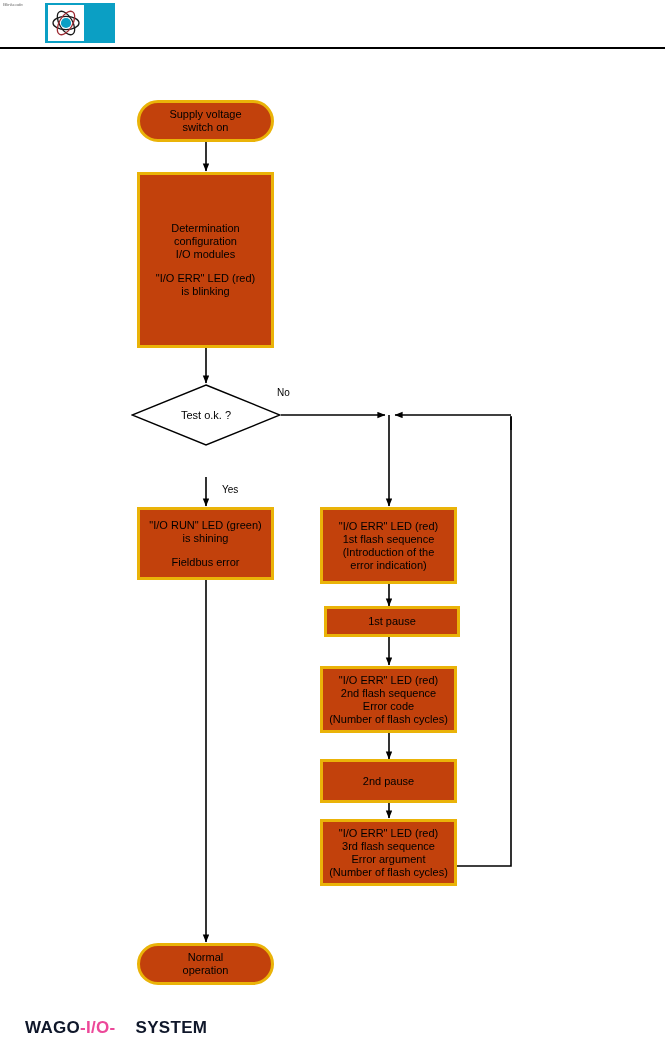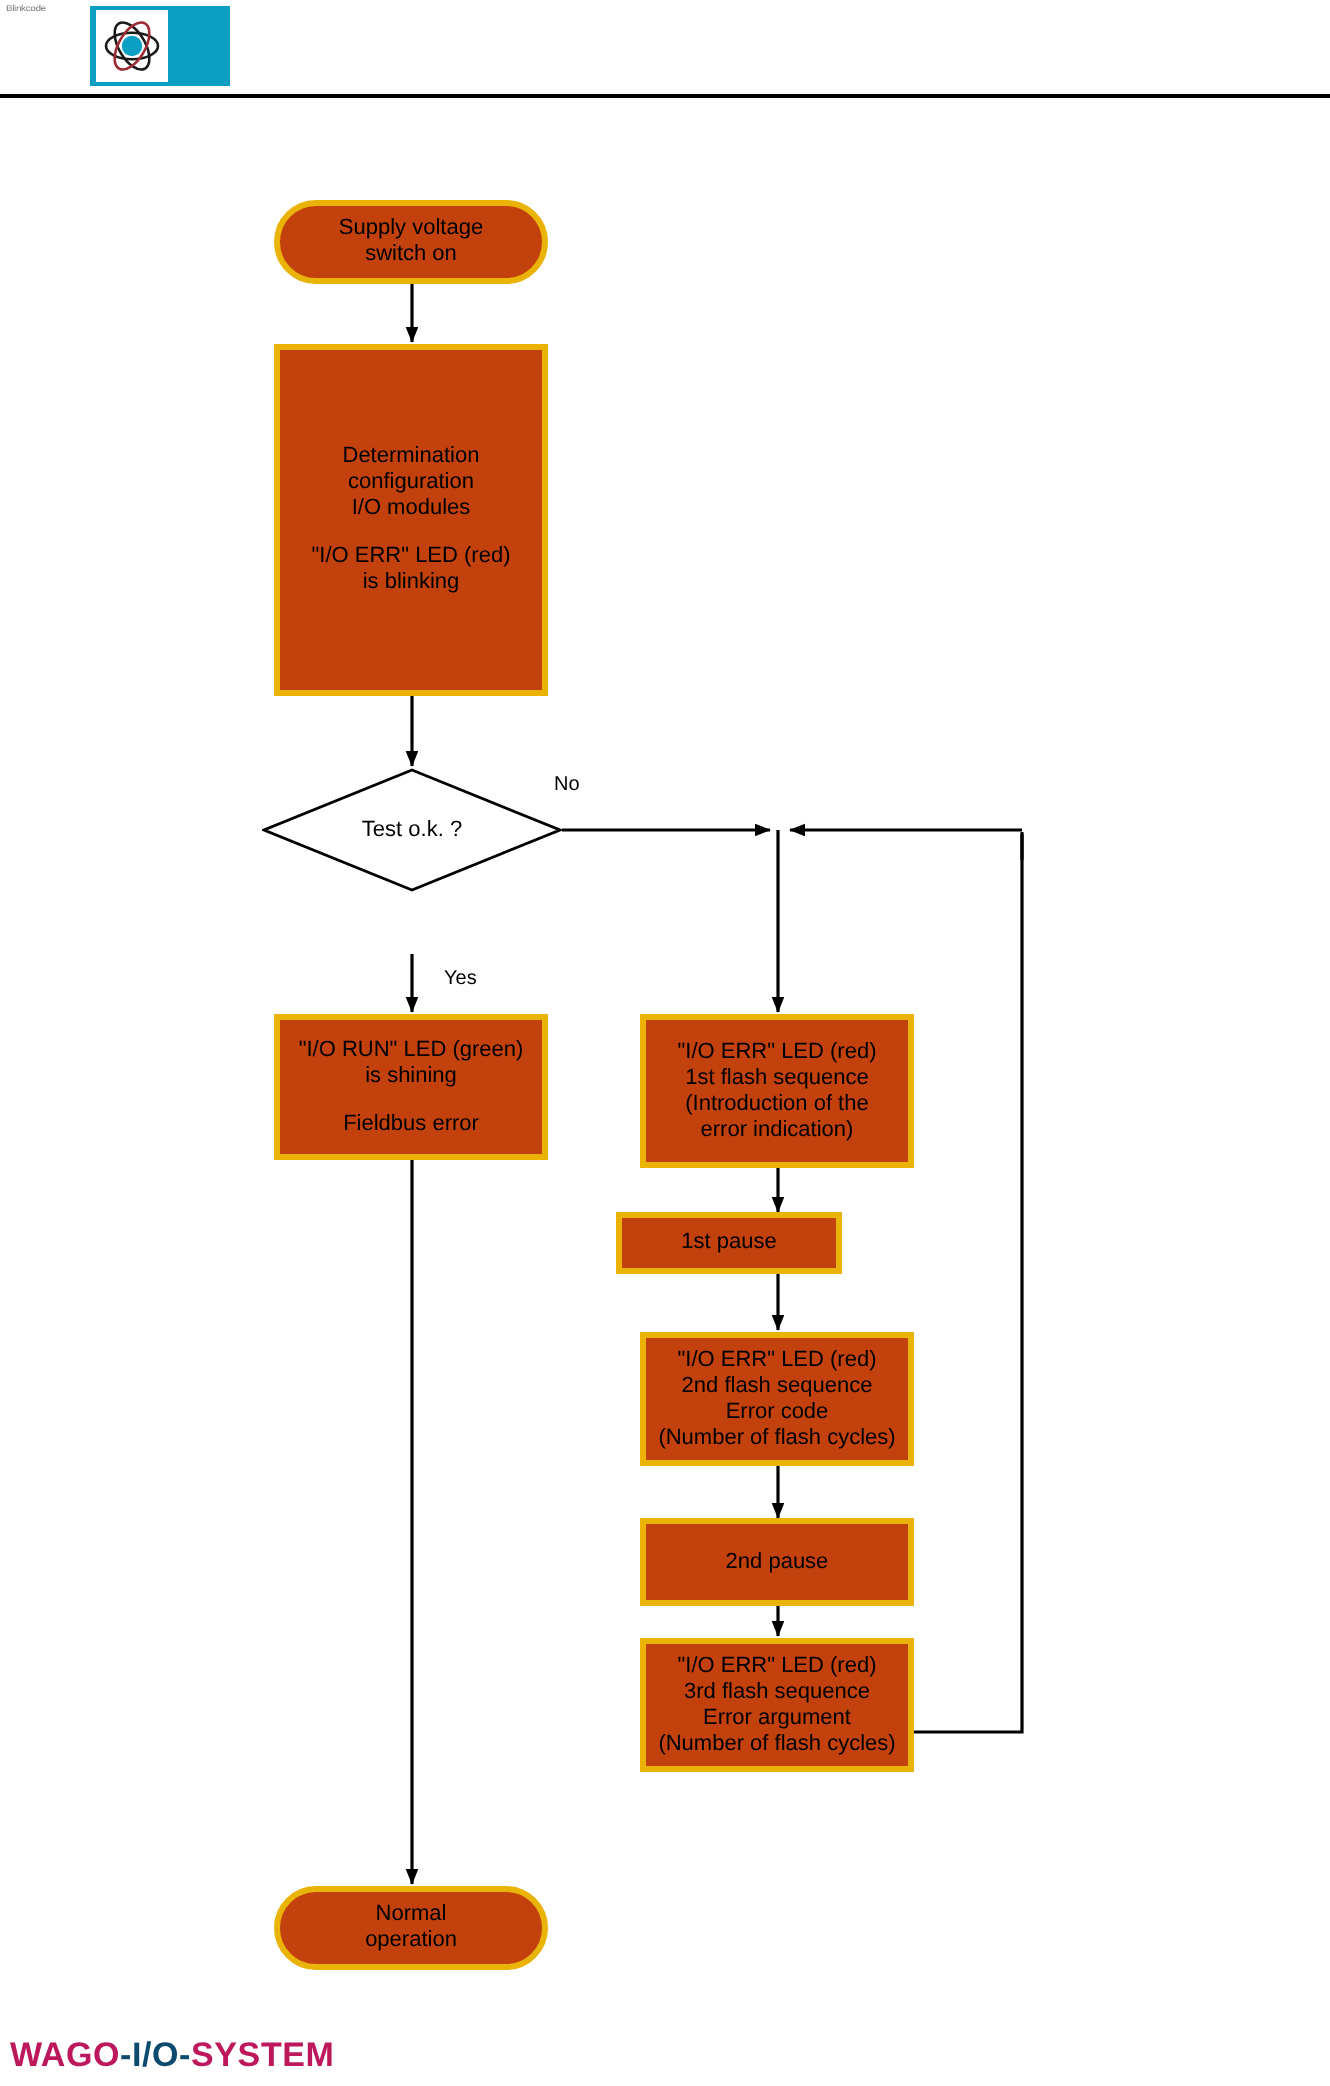--- a/index.html
+++ b/index.html
@@ -61,22 +61,22 @@
     position: absolute;
     left: 5px; top: 1018px;
     width: 400px; height: 24px;
   }
   #footer-wordmark {
     font-size: 17px;
     font-weight: bold;
     letter-spacing: 0.3px;
     white-space: nowrap;
   }
-  .wm-dark { color: #be185d; }
-  .wm-green { color: #0c4a6e; }
+  .wm-dark { color: #0f172a; margin-left: 20px; }
+  .wm-green { color: #ec4899; }
 
   
   #flowchart {
     position: absolute;
     left: 0; top: 50px;
     width: 665px;
     height: 960px;
   }
   #flow-svg {
     position: absolute;
@@ -228,21 +228,21 @@
     <div class="para">Fieldbus error</div>
   </div>
 
   <div class="node" style="left:320px; top:457px; width:137px; height:77px;">
     <div class="para">"I/O ERR"  LED (red)
 1st flash sequence
 (Introduction of the
 error indication)</div>
   </div>
 
-  <div class="node" style="left:308px; top:556px; width:113px; height:31px;">
+  <div class="node" style="left:324px; top:556px; width:136px; height:31px;">
     <div class="para">1st pause</div>
   </div>
 
   <div class="node" style="left:320px; top:616px; width:137px; height:67px;">
     <div class="para">"I/O ERR"  LED (red)
 2nd flash sequence
 Error code
 (Number of flash cycles)</div>
   </div>
 

